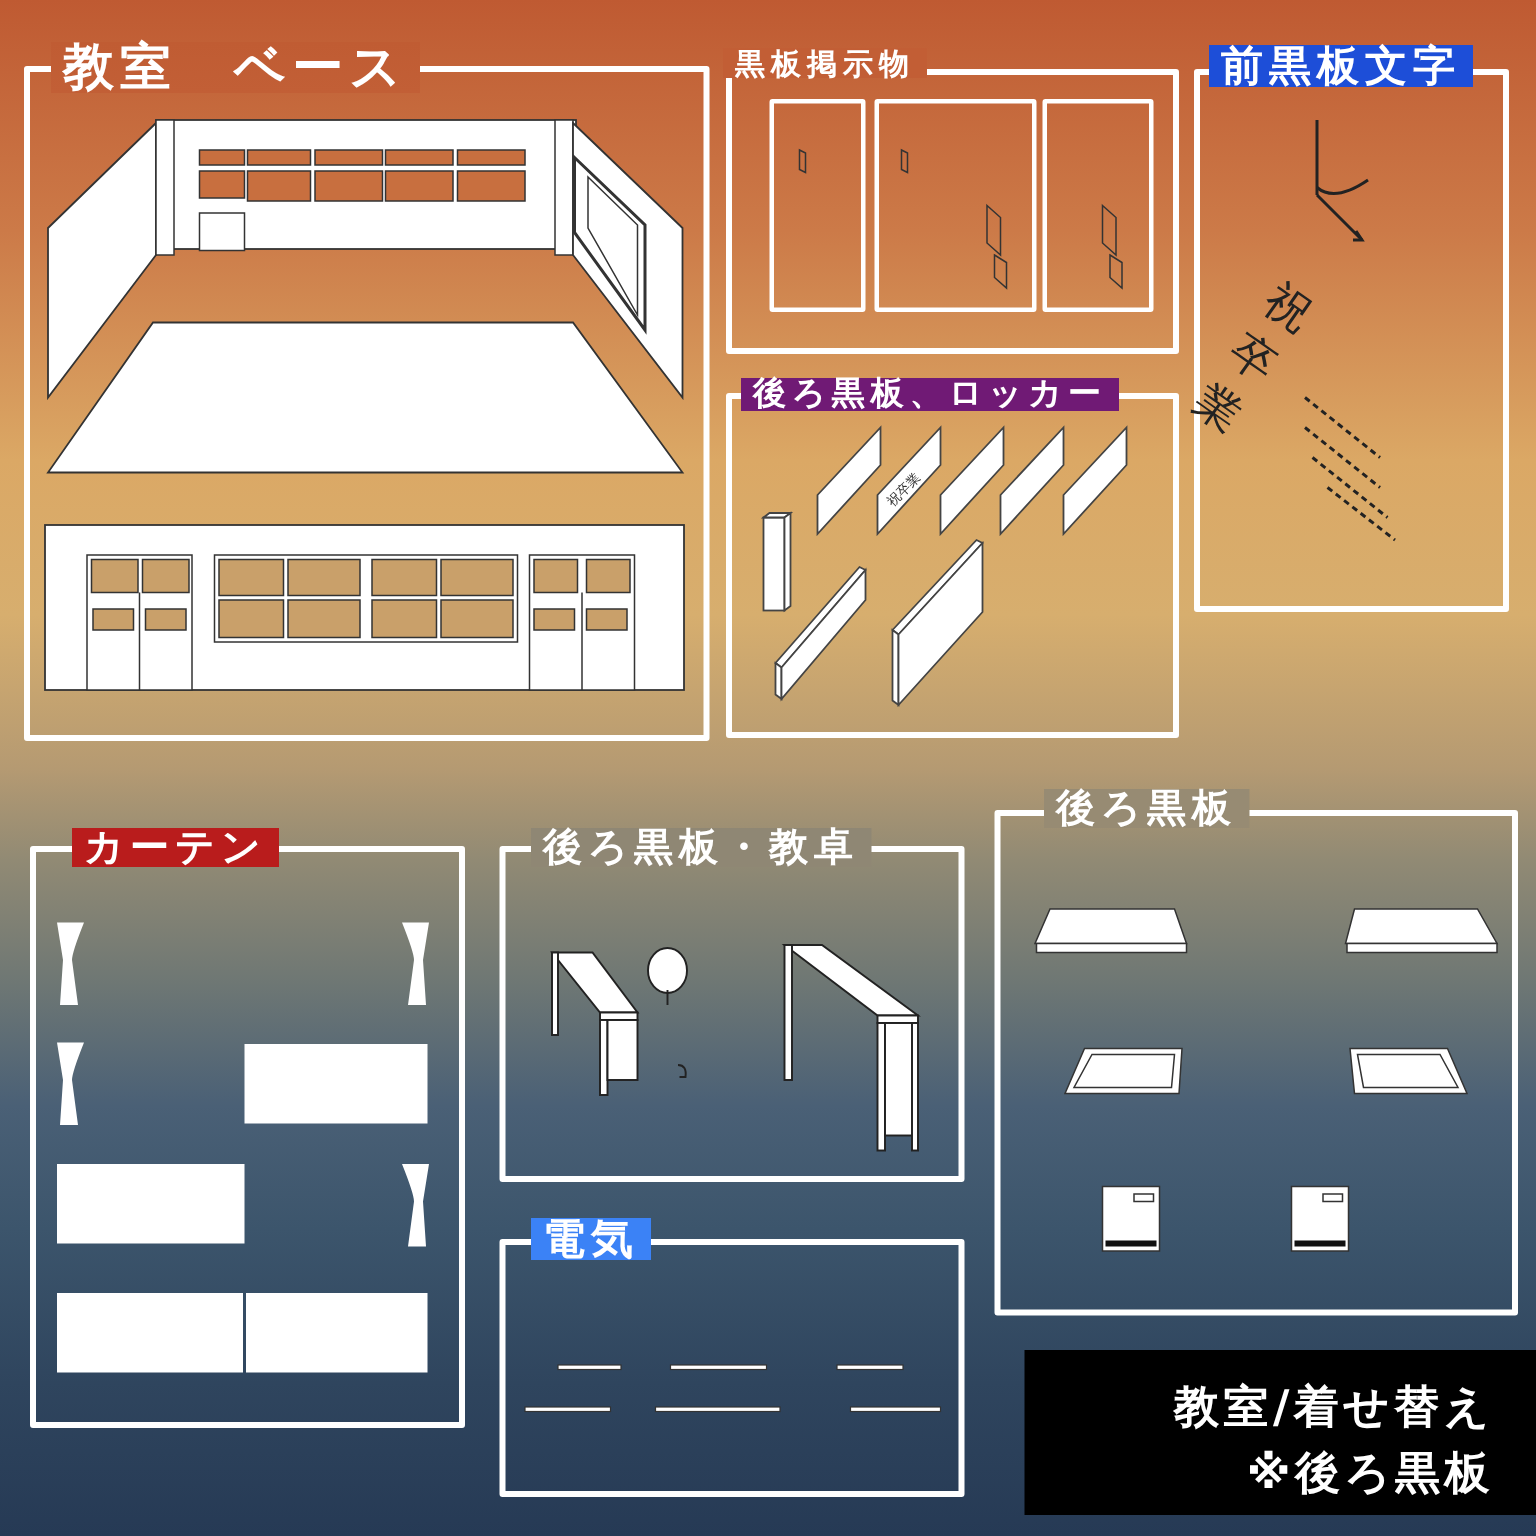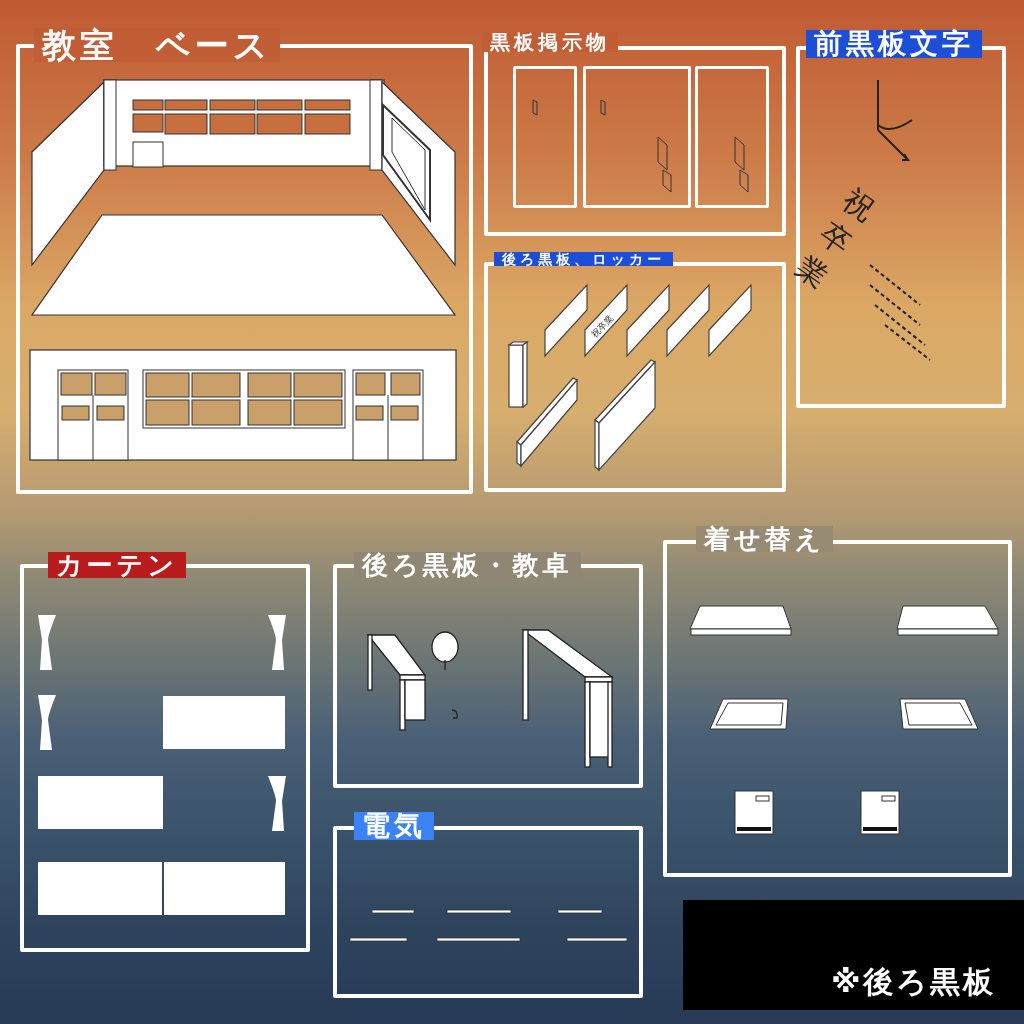--- a/index.html
+++ b/index.html
@@ -113,21 +113,21 @@
       <line x1="5" y1="5" x2="55" y2="45"></line>
       <line x1="5" y1="25" x2="55" y2="65"></line>
       <line x1="10" y1="45" x2="60" y2="85"></line>
       <line x1="20" y1="65" x2="65" y2="100"></line>
     </g>
   </svg>
 </div>
 
 <div class="panel">
   <div class="frame" style="left:484px;top:262px;width:302px;height:230px;"></div>
-  <div class="label" style="left:494px;top:252px;font-size:14px;background:#1d4ed8;">後ろ黒板、ロッカー</div>
+  <div class="label" style="left:494px;top:252px;font-size:22px;background:#701a75;">後ろ黒板、ロッカー</div>
   <svg style="left:485px;top:270px;" width="300" height="225">
     <g fill="#fff" stroke="#444" stroke-width="1.2">
       <polygon points="60,60 102,15 102,40 60,86"></polygon>
       <polygon points="100,60 142,15 142,40 100,86"></polygon>
       <polygon points="142,60 184,15 184,40 142,86"></polygon>
       <polygon points="182,60 224,15 224,40 182,86"></polygon>
       <polygon points="224,60 266,15 266,40 224,86"></polygon>
 
       <rect x="24" y="75" width="14" height="62"></rect>
       <polygon points="24,75 28,72 42,72 38,75"></polygon>
@@ -188,21 +188,21 @@
       <rect x="3" y="5" width="5" height="90"></rect>
       <rect x="65" y="57" width="5" height="85"></rect>
       <rect x="70" y="57" width="20" height="75"></rect>
       <rect x="88" y="57" width="4" height="85"></rect>
     </g>
   </svg>
 </div>
 
 <div class="panel">
   <div class="frame" style="left:663px;top:540px;width:349px;height:337px;"></div>
-  <div class="label" style="left:696px;top:526px;font-size:26px;background:#978b73;">着せ替え</div>
+  <div class="label" style="left:696px;top:526px;font-size:26px;background:#978b73;">後ろ黒板</div>
   <svg style="left:688px;top:604px;" width="104" height="32">
     <polygon points="12,2 95,2 103,25 2,25" fill="#fff" stroke="#333"></polygon>
     <rect x="3" y="25" width="100" height="6" fill="#fff" stroke="#333"></rect>
   </svg>
   <svg style="left:895px;top:604px;" width="104" height="32">
     <polygon points="8,2 90,2 103,25 2,25" fill="#fff" stroke="#333"></polygon>
     <rect x="3" y="25" width="100" height="6" fill="#fff" stroke="#333"></rect>
   </svg>
   <svg style="left:708px;top:697px;" width="85" height="36">
     <polygon points="15,2 80,2 78,32 2,32" fill="#fff" stroke="#333"></polygon>
@@ -233,14 +233,15 @@
       <rect x="102" y="10" width="64" height="3"></rect>
       <rect x="213" y="10" width="44" height="3"></rect>
       <rect x="5" y="38" width="57" height="3"></rect>
       <rect x="92" y="38" width="83" height="3"></rect>
       <rect x="222" y="38" width="60" height="3"></rect>
     </g>
   </svg>
 </div>
 
 <div class="note-box">
+  <div class="note-line" style="top:18px;">教室/着せ替え</div>
   <div class="note-line" style="top:62px;">※後ろ黒板</div>
 </div>
 
 </body></html>

